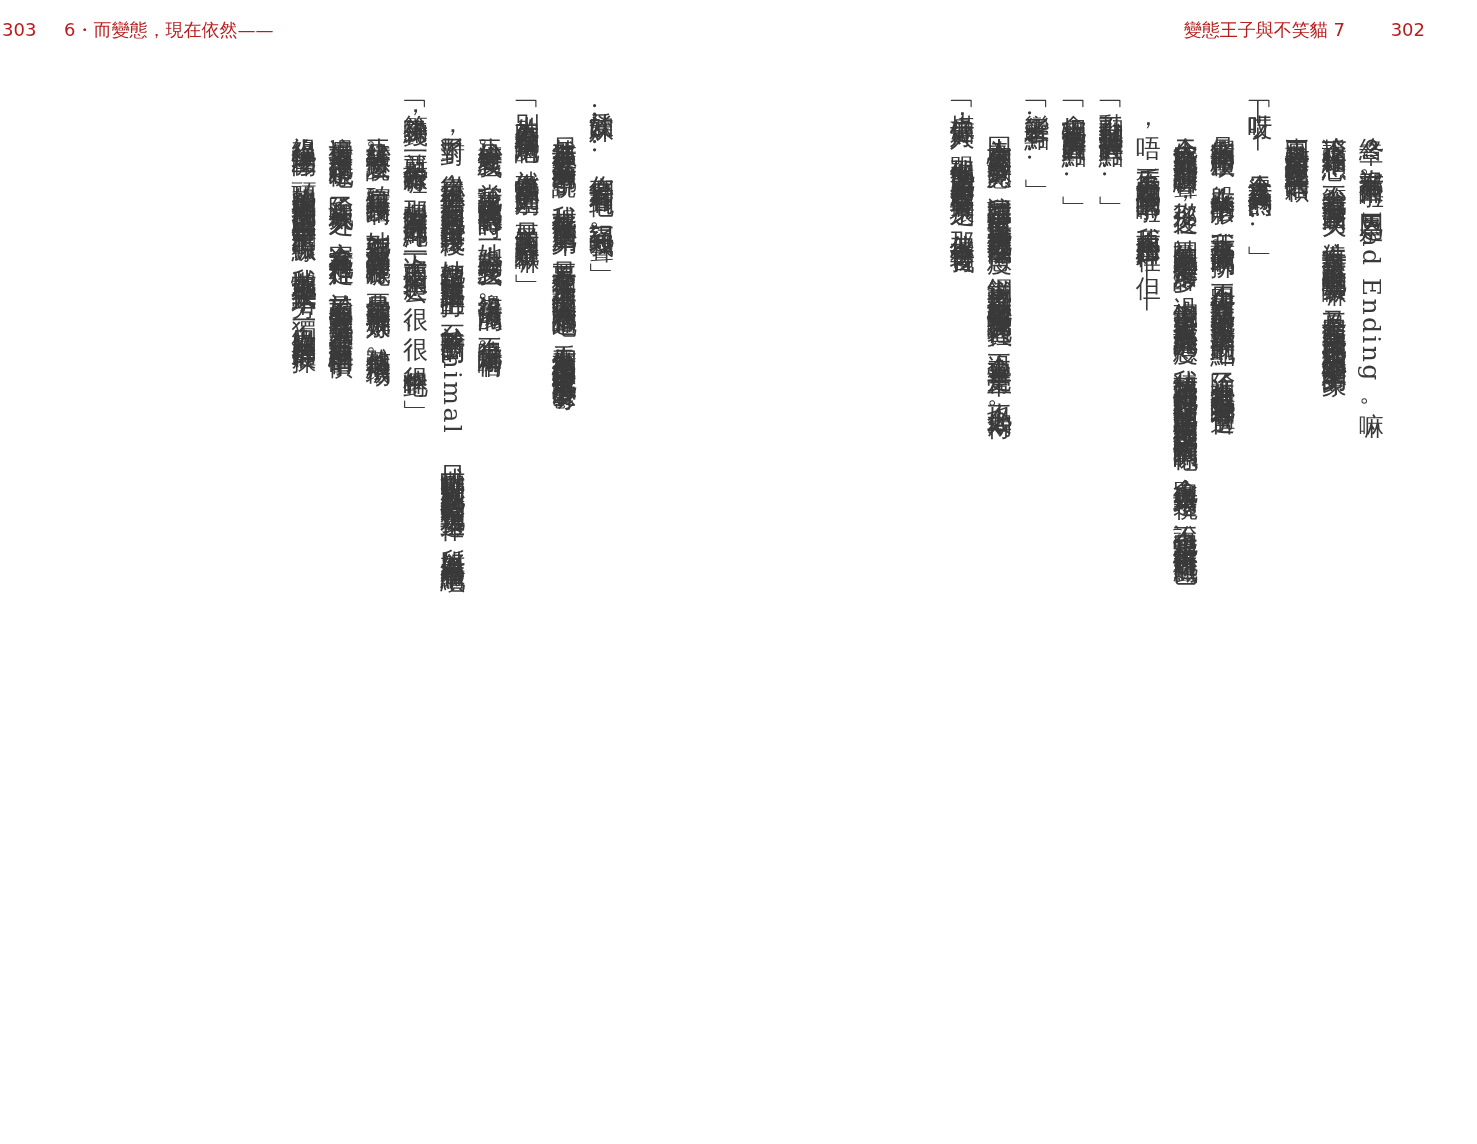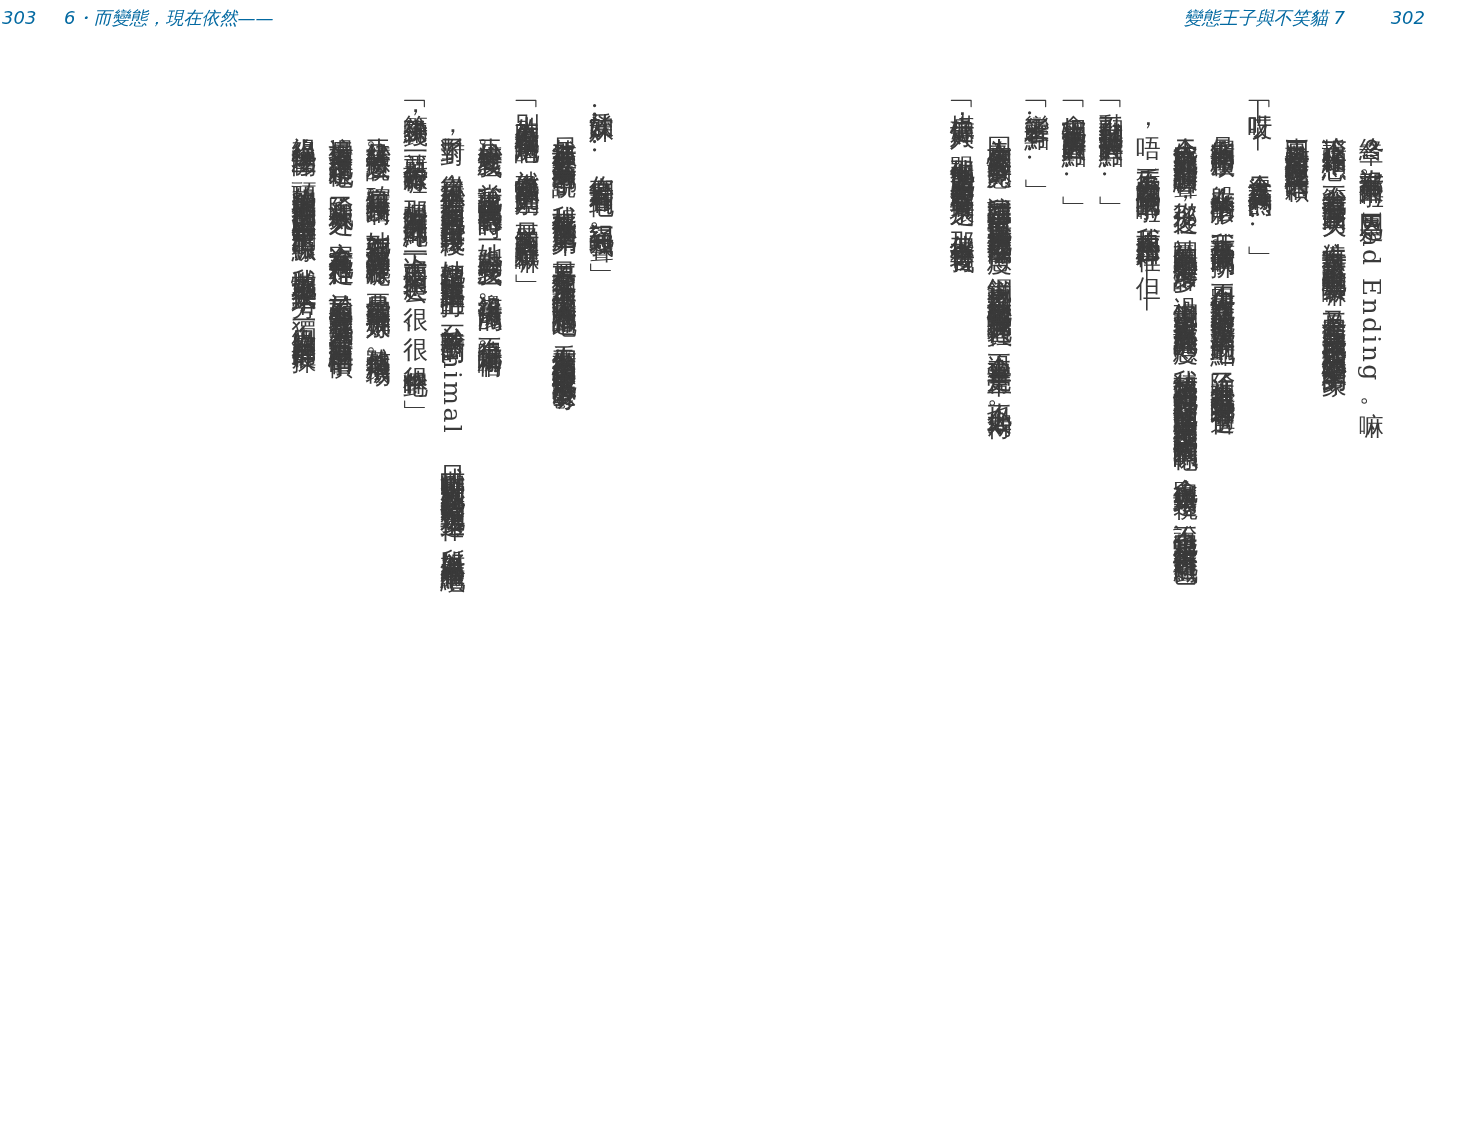--- a/index.html
+++ b/index.html
@@ -5,25 +5,24 @@
   html, body { margin: 0; padding: 0; }
   body {
     width: 1477px; height: 1144px;
     background: #ffffff;
     position: relative;
     overflow: hidden;
     font-family: "DejaVu Serif", "Liberation Serif", serif;
     color: #3a3a3a;
   }
   .running-head {
-    position: absolute; top: 4px; height: 30px;
+    position: absolute; top: 16px; height: 30px;
     font-family: "DejaVu Sans", "Liberation Sans", sans-serif;
-    font-size: 18px; color: #0369a1; line-height: 28px;
+    font-size: 18px; color: #b91c1c; line-height: 28px;
     white-space: nowrap;
-    font-style: italic;
   }
   .head-left { left: 2px; }
   .head-right { right: 52px; }
   .head-left .pnum { margin-right: 22px; }
   .head-right .pnum { margin-left: 40px; margin-top: 20px; }
 
   .page {
     position: absolute; top: 92px; height: 980px;
     writing-mode: vertical-rl;
     text-orientation: mixed;

